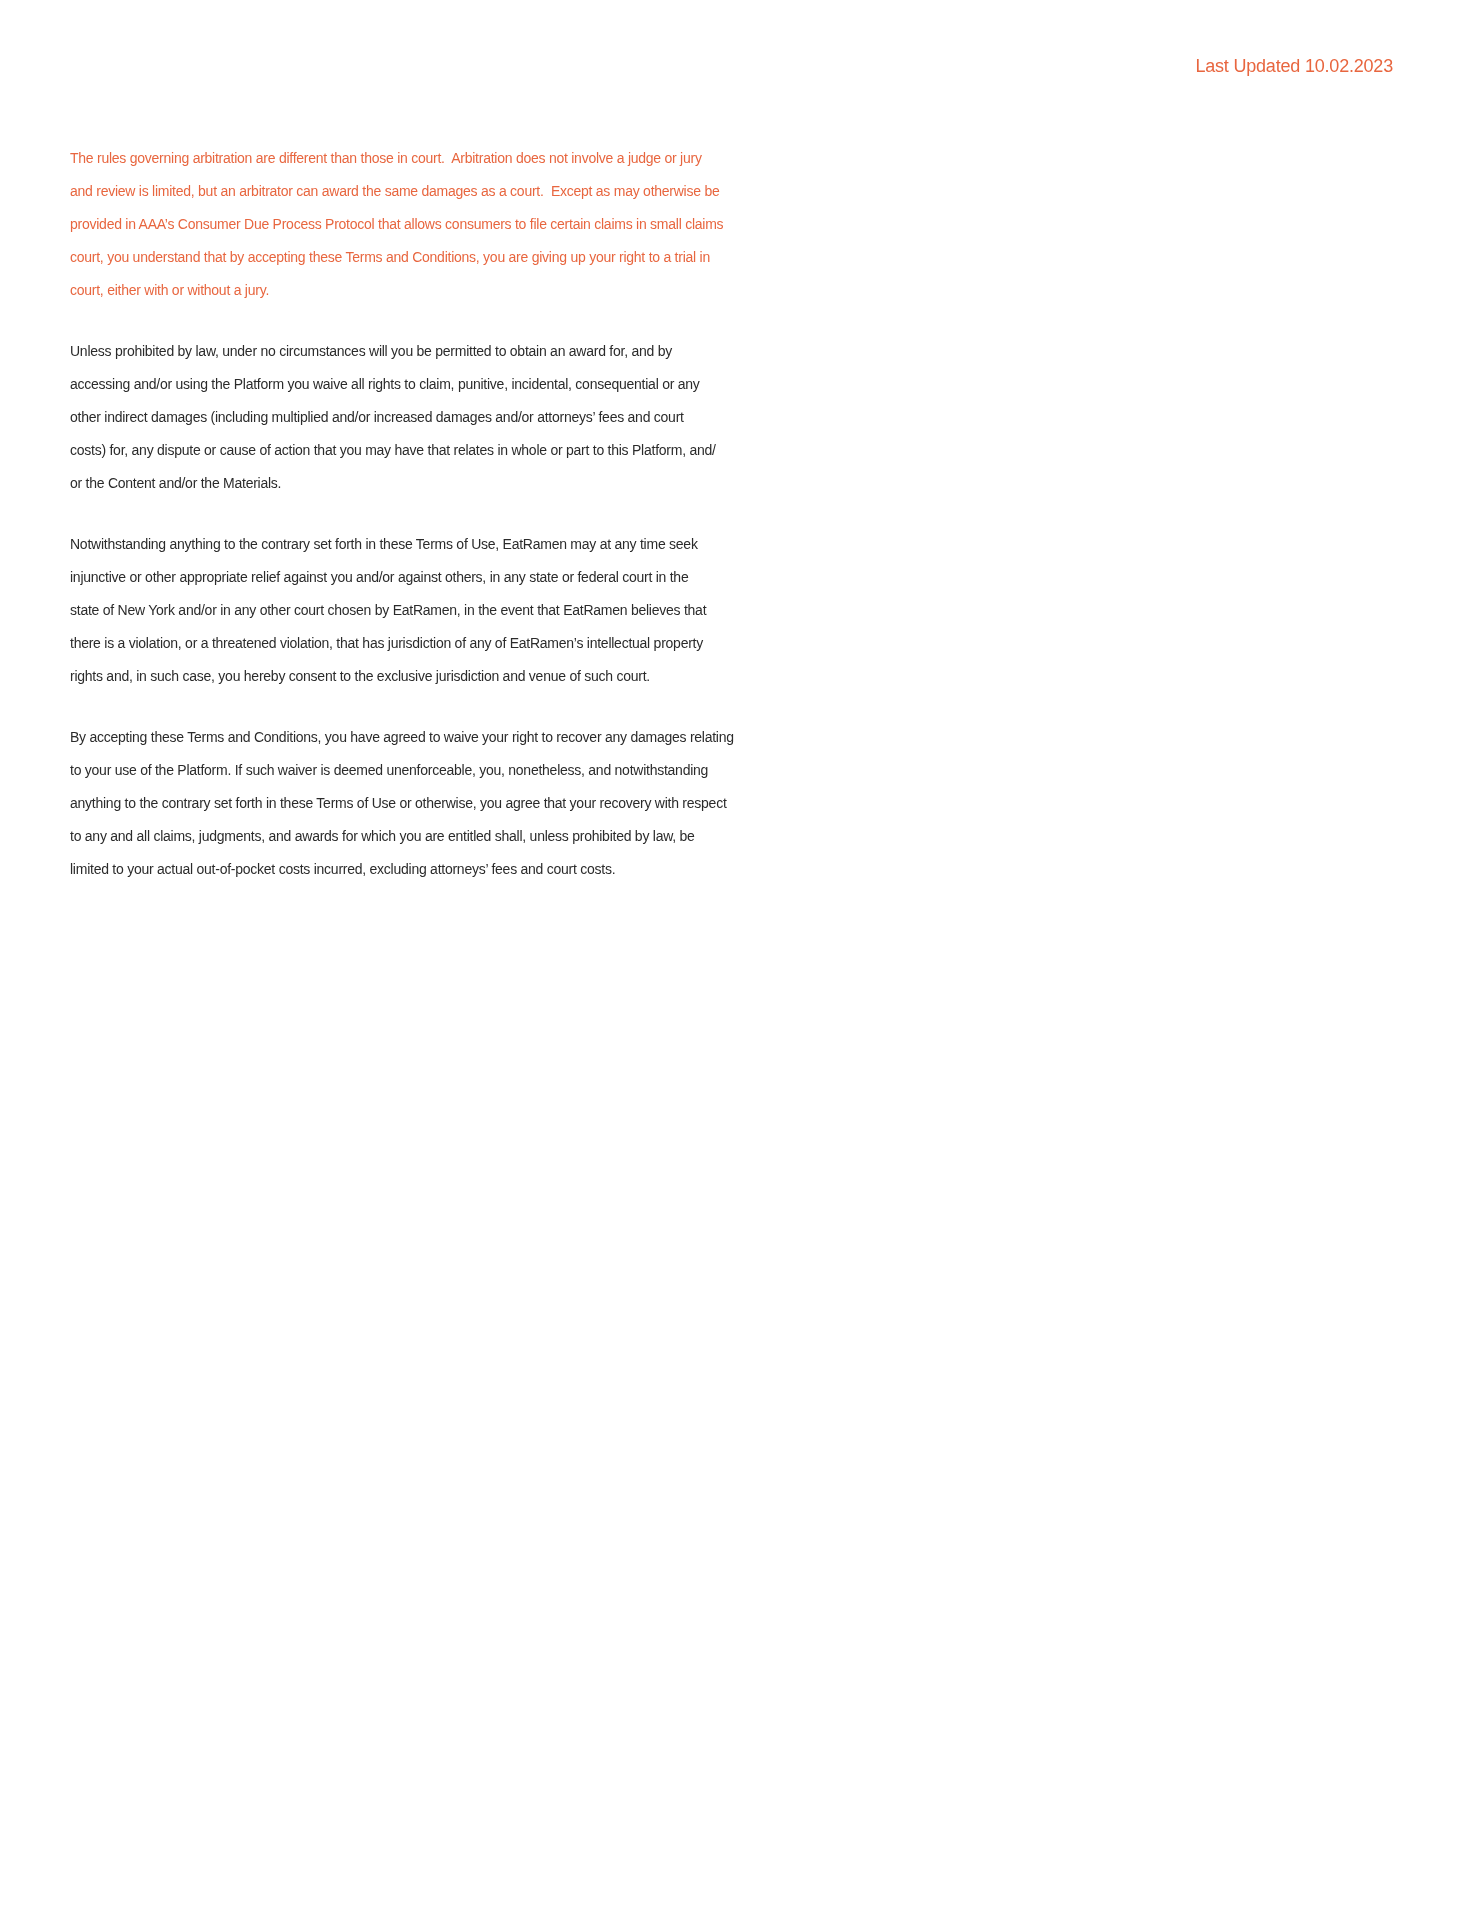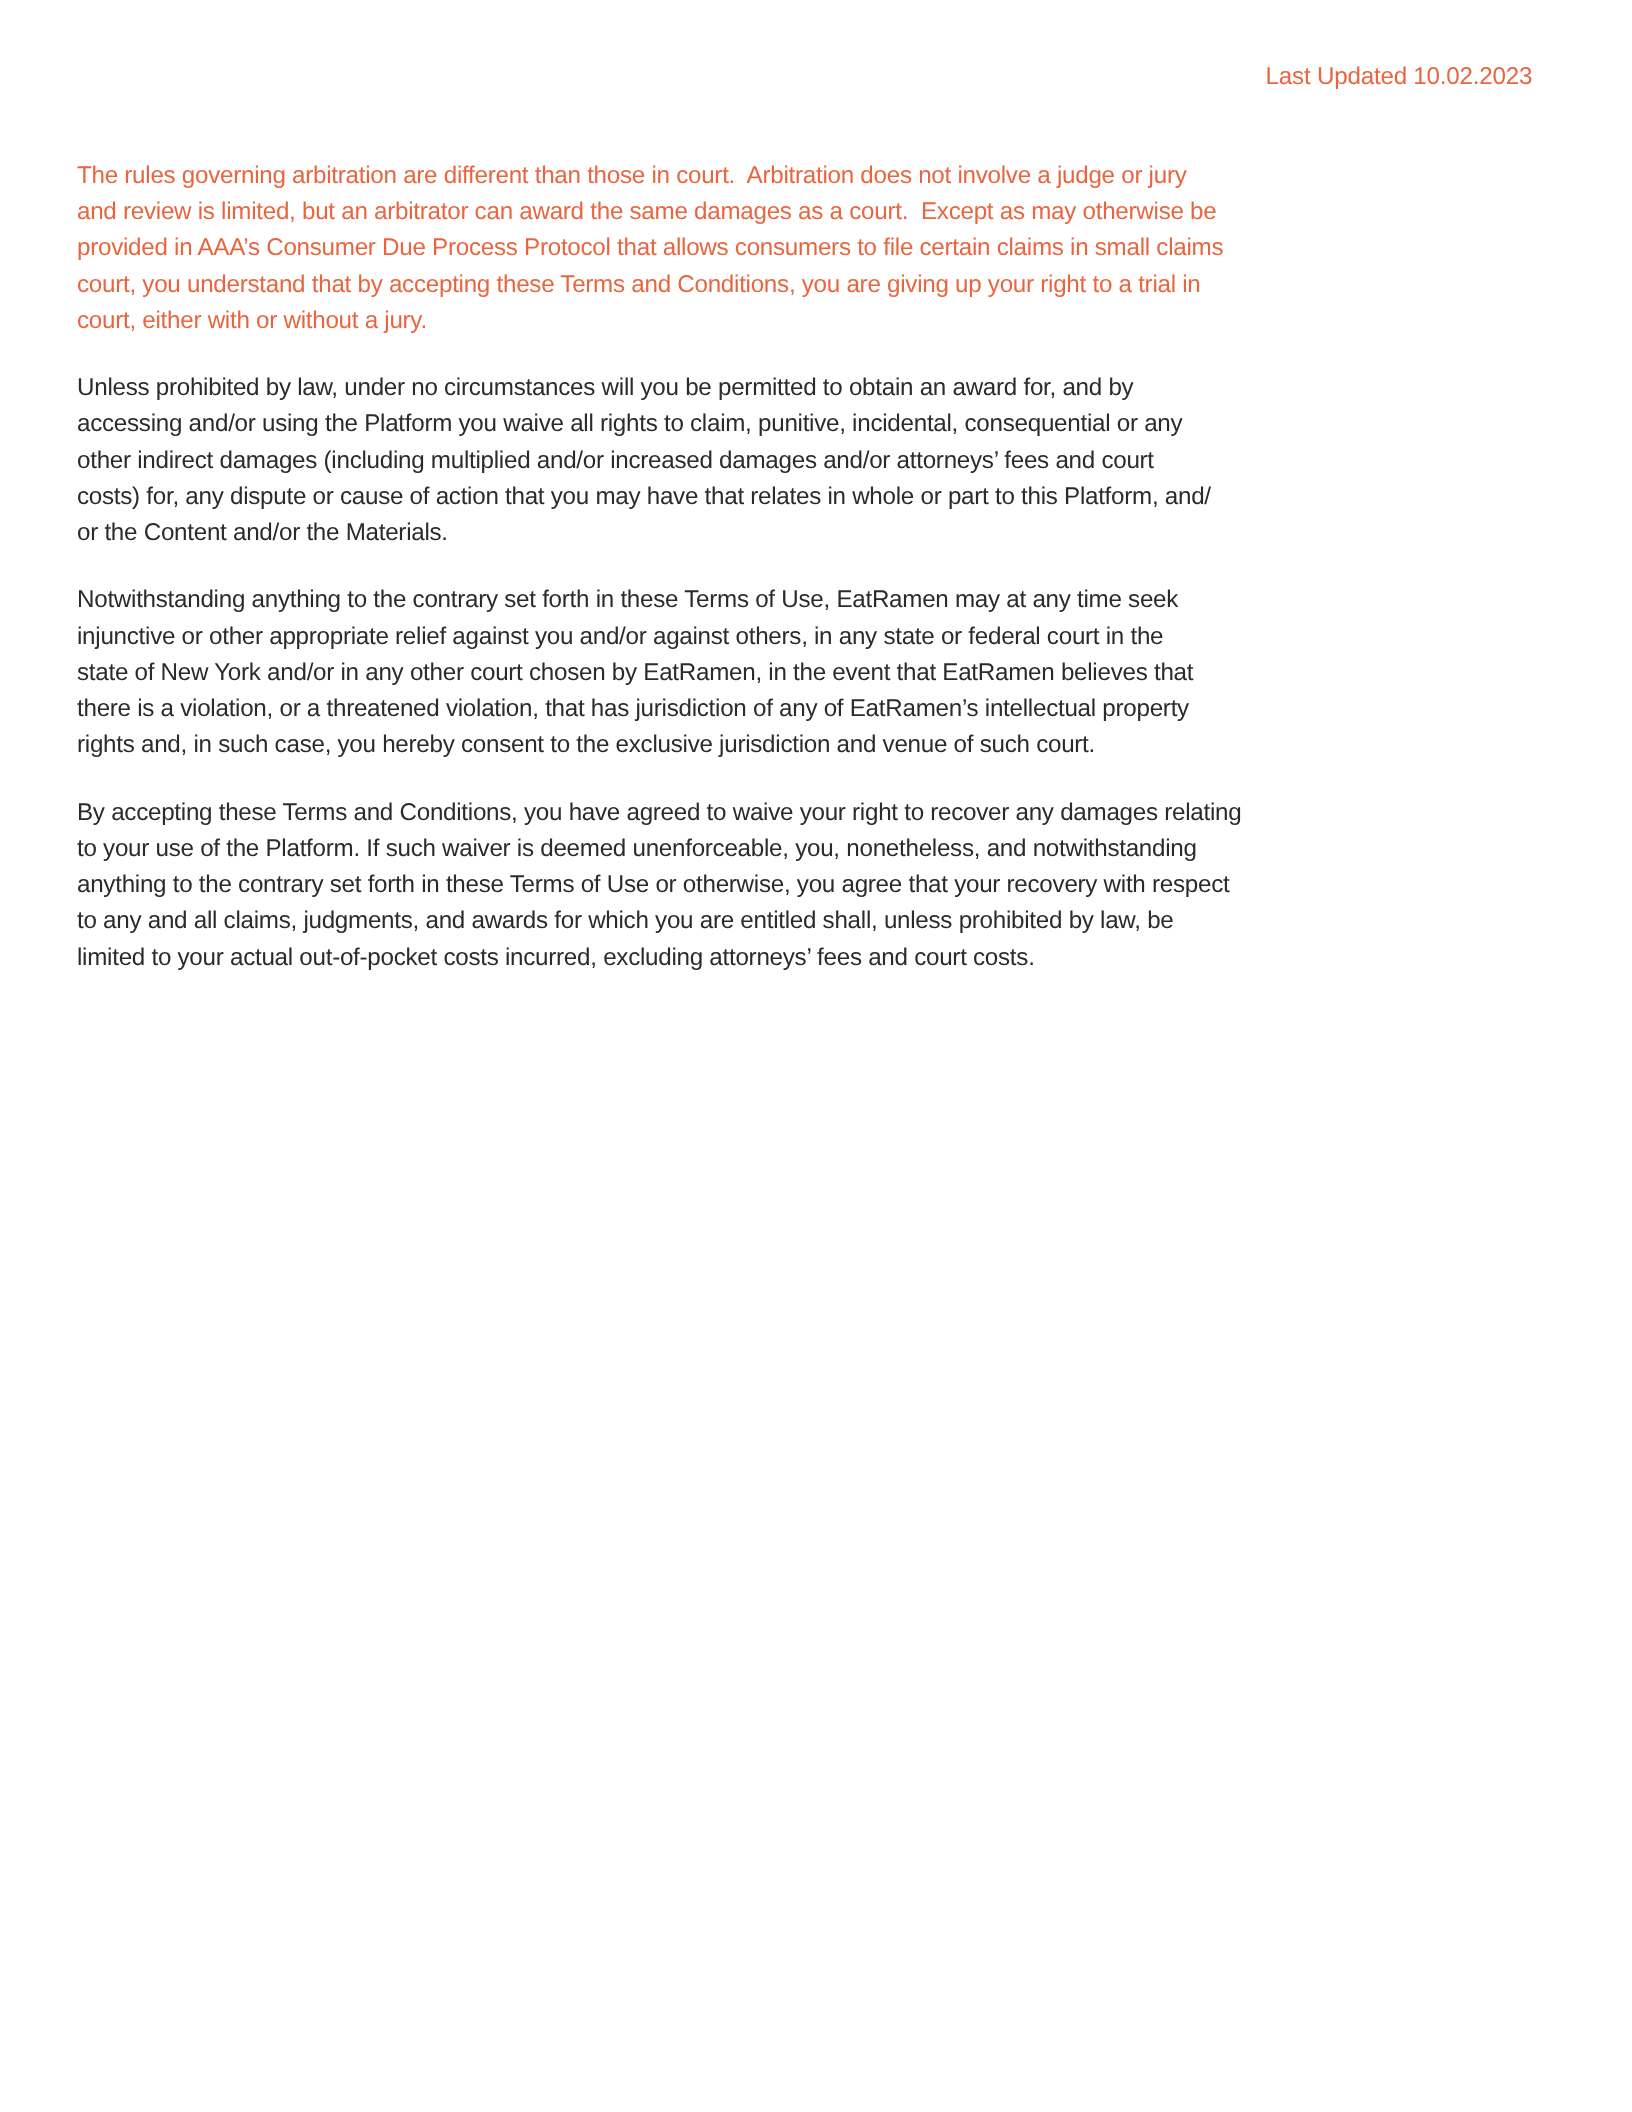--- a/index.html
+++ b/index.html
@@ -12,34 +12,34 @@
     height: 1920px;
     background: #ffffff;
     overflow: hidden;
     font-family: "Liberation Sans", "DejaVu Sans", sans-serif;
     color: var(--text, #2b2b2b);
   }
   .last-updated {
     position: absolute;
     top: 56px;
     right: 91px;
-    font-size: 22px;
+    font-size: 18px;
     letter-spacing: -0.2px;
     color: var(--accent, #e8663f);
     white-space: pre;
   }
   .content {
     position: absolute;
     left: 70px;
     top: 142px;
     width: 1040px;
   }
   .paragraph {
     margin: 0 0 28px 0;
-    font-size: 22px;
+    font-size: 14px;
     line-height: 33px;
     letter-spacing: -0.25px;
     white-space: pre;
     color: var(--text, #2b2b2b);
   }
   .paragraph.accent {
     color: var(--accent, #e8663f);
   }
 </style>
 </head>

